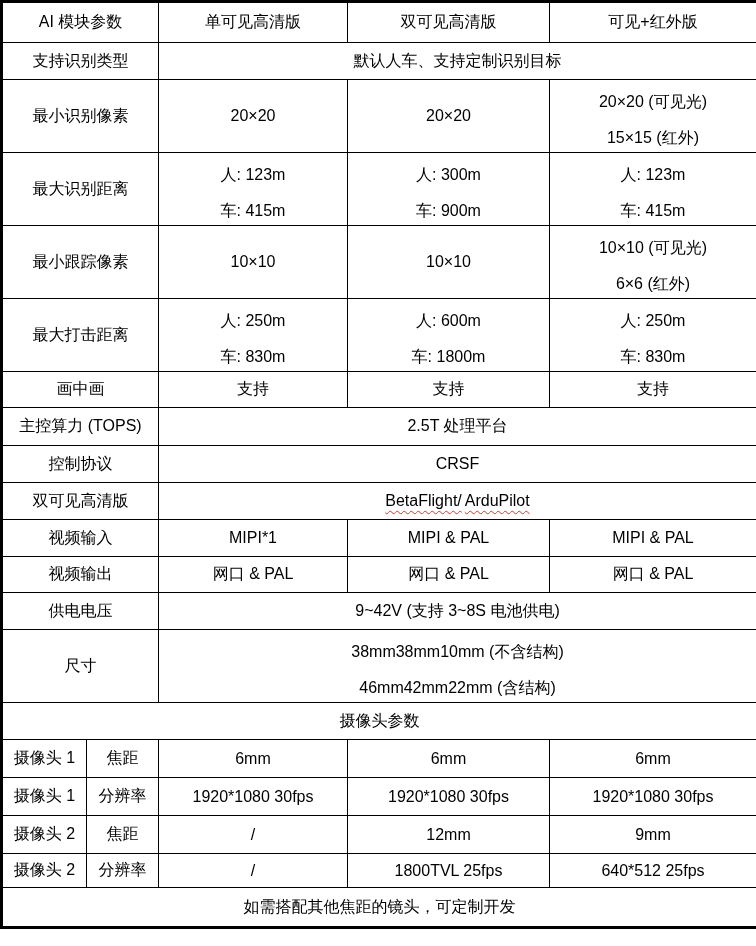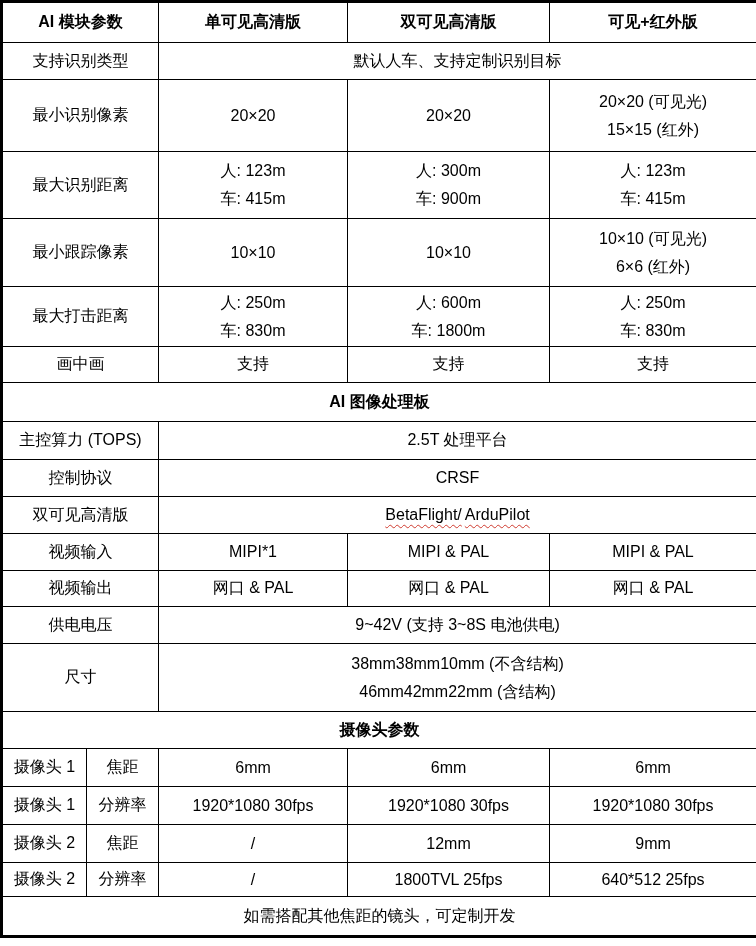--- a/index.html
+++ b/index.html
@@ -19,22 +19,22 @@
   }
   table.spec td {
     border: 1px solid #000000;
     text-align: center;
     vertical-align: middle;
     font-size: 16px;
     padding: 0 2px;
     overflow: hidden;
     white-space: nowrap;
   }
-  tr.bold td { font-weight: bold; }
-  .line { line-height: 28px; }
+  tr.bold td { font-weight: normal; }
+  .line { line-height: 28px; margin-top: 8px; }
   .wavy {
     text-decoration-line: underline;
     text-decoration-style: wavy;
     text-decoration-color: #cf3b2f;
     text-decoration-thickness: 1px;
     text-underline-offset: 4px;
     text-align: center;
   }
   .wavy + .wavy { margin-left: 3px; }
 </style>
@@ -115,23 +115,20 @@
       </td>
     </tr>
 
     <tr style="height:36px">
       <td colspan="2">画中画</td>
       <td>支持</td>
       <td>支持</td>
       <td>支持</td>
     </tr>
 
-    <tr class="bold" style="height:39px">
-      <td colspan="5">AI 图像处理板</td>
-    </tr>
 
     <tr style="height:38px">
       <td colspan="2">主控算力 (TOPS)</td>
       <td colspan="3">2.5T 处理平台</td>
     </tr>
 
     <tr style="height:37px">
       <td colspan="2">控制协议</td>
       <td colspan="3">CRSF</td>
     </tr>

